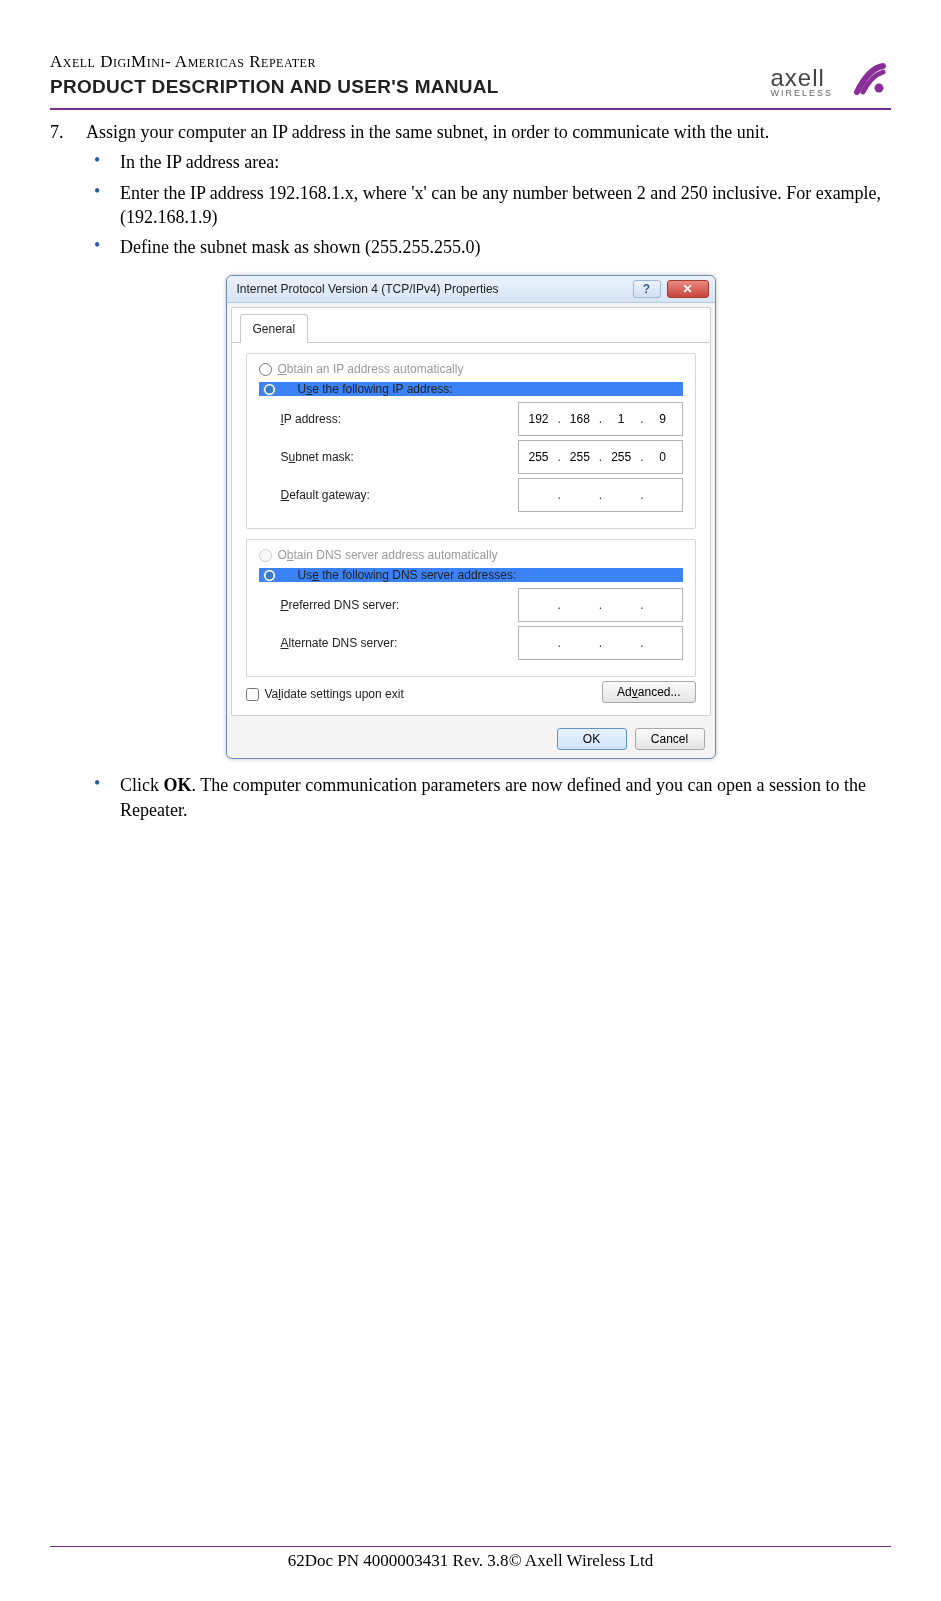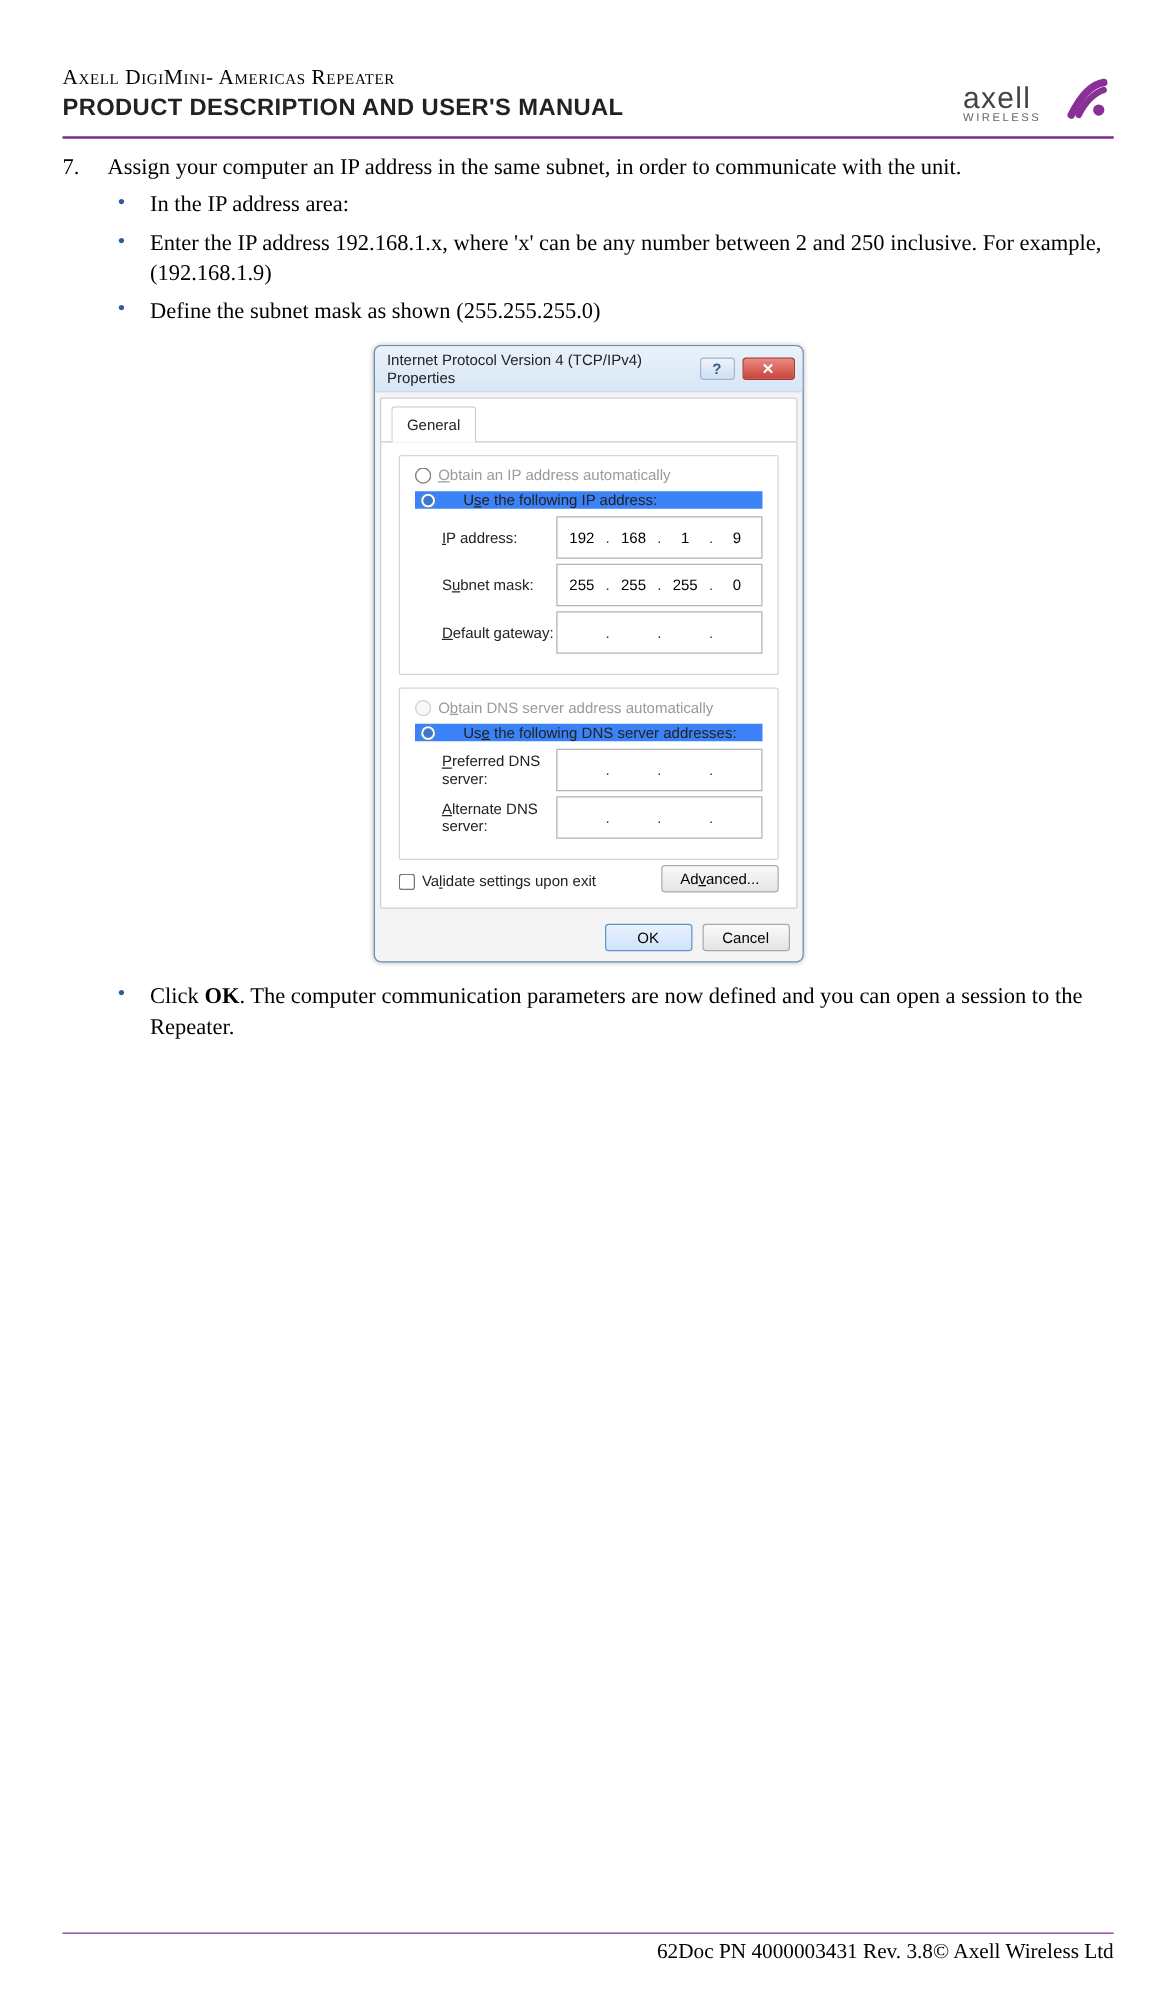--- a/index.html
+++ b/index.html
@@ -83,21 +83,21 @@
       font-size: 18px;
       line-height: 1.2;
     }
     .dialog-wrap {
       display: flex;
       justify-content: center;
       margin: 16px 0 14px 0;
     }
     
     .dlg {
-      width: 344px;
+      width: 490px;
       border: 1px solid #6a8db3;
       border-radius: 6px;
       background: #f4f4f4;
       font-family: "Segoe UI", Tahoma, Arial, sans-serif;
       font-size: 12px;
       color: #222;
       box-shadow: 0 0 4px rgba(0,0,0,.25);
     }
     .dlg-titlebar {
       display: flex;
@@ -185,21 +185,21 @@
     .ftr {
       position: absolute;
       left: 50px; right: 50px; bottom: 30px;
     }
     .ftr-line {
       border: none;
       border-top: 1px solid #7c2e8e;
       margin-bottom: 4px;
     }
     .ftr-row {
-      display:flex; justify-content:flex-end;
+      display:flex; justify-content:center;
       font-size: 17px;
     }
     .disabled { color:#9a9a9a; }
   </style>
 </head>
 <body>
 
 <div class="header-row">
   <div class="header-left">
     <div class="small-caps">Axell DigiMini- Americas Repeater</div>

